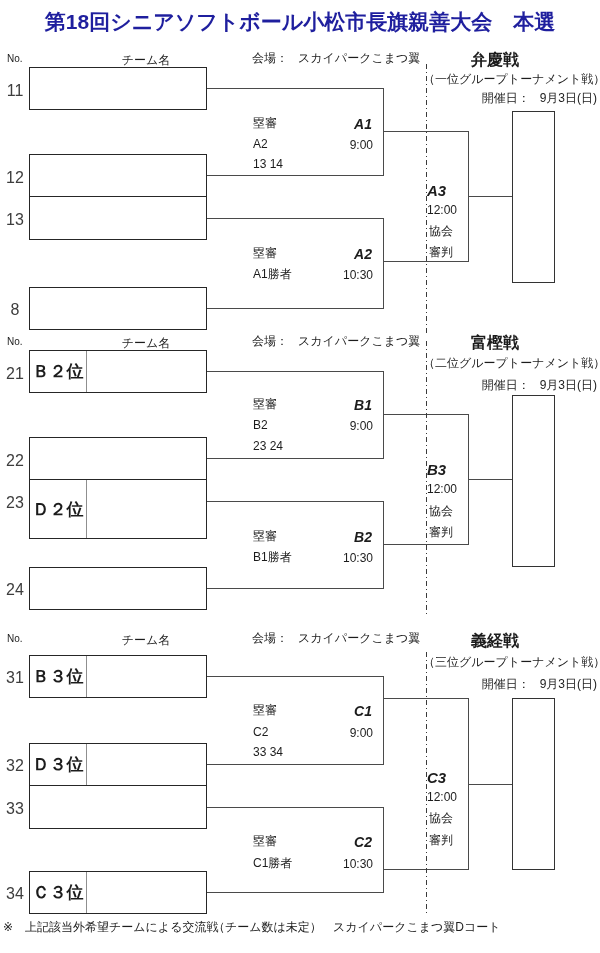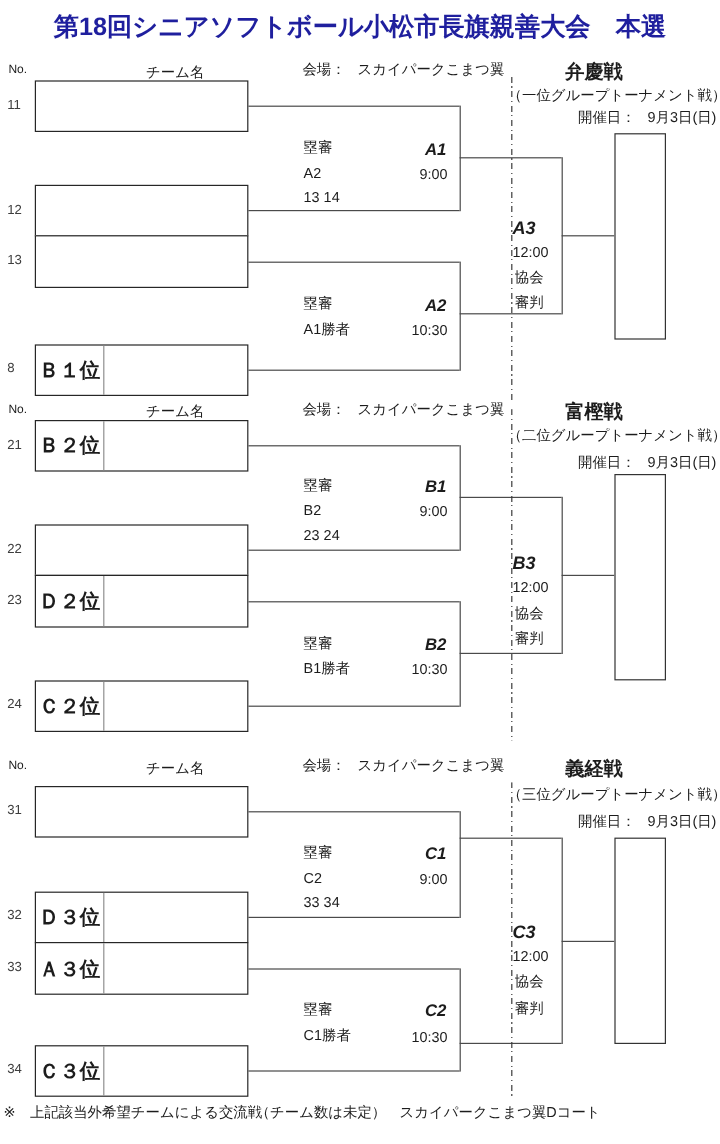--- a/index.html
+++ b/index.html
@@ -17,21 +17,21 @@
   .vl{position:absolute;width:1px;background:#4a4a4a}
   .dd{position:absolute;width:1px;background:repeating-linear-gradient(to bottom,
       #3a3a3a 0,#3a3a3a 5px,transparent 5px,transparent 8px,
       #3a3a3a 8px,#3a3a3a 9px,transparent 9px,transparent 12px)}
   .tb{position:absolute;left:29px;width:178px;height:43px;border:1.5px solid #262626;
       background:#fff;display:flex;box-sizing:border-box}
   .tl{width:56px;border-right:1px solid #8f8f8f;display:flex;align-items:center;
       justify-content:center;font-size:17px;font-weight:bold;white-space:nowrap}
   .tn{flex:1}
   .cb{position:absolute;left:512px;width:43px;border:1px solid #333;box-sizing:border-box;background:#fff}
-  .num{position:absolute;left:6px;width:18px;font-size:11px;color:#3d3d3d}
+  .num{position:absolute;left:6px;width:18px;text-align:center;font-size:16px;color:#3d3d3d}
   .code{position:absolute;left:328px;width:44px;text-align:right;font-size:14px;
         font-weight:bold;font-style:italic;white-space:nowrap}
   .tm{position:absolute;left:328px;width:45px;text-align:right;font-size:12px;white-space:nowrap}
   .fcode{position:absolute;left:427px;font-size:15px;font-weight:bold;font-style:italic;white-space:nowrap}
   .gap{margin-left:10px}
 </style>
 </head>
 <body>
 
 <div class="st">
@@ -52,21 +52,20 @@
     <span class="num" style="top:169px">12</span>
     <div class="tb" style="top:154px">
       <div class="tn"></div>
     </div>
     <span class="num" style="top:211px">13</span>
     <div class="tb" style="top:196px;height:44px">
       <div class="tn"></div>
     </div>
     <span class="num" style="top:301px">8</span>
     <div class="tb" style="top:287px">
-      <div class="tl">Ｂ１位</div>
       <div class="tn"></div>
     </div>
 
     <div class="hl" style="left:207px;top:88px;width:176px"></div>
     <div class="hl" style="left:207px;top:175px;width:176px"></div>
     <div class="hl" style="left:207px;top:218px;width:176px"></div>
     <div class="hl" style="left:207px;top:308px;width:176px"></div>
     <div class="vl" style="left:383px;top:88px;height:88px"></div>
     <div class="vl" style="left:383px;top:218px;height:91px"></div>
     <div class="hl" style="left:383px;top:131px;width:85px"></div>
@@ -102,27 +101,26 @@
     <span class="num" style="top:365px">21</span>
     <div class="tb" style="top:350px">
       <div class="tl">Ｂ２位</div>
       <div class="tn"></div>
     </div>
     <span class="num" style="top:452px">22</span>
     <div class="tb" style="top:437px">
       <div class="tn"></div>
     </div>
     <span class="num" style="top:494px">23</span>
-    <div class="tb" style="top:479px;height:44px">
+    <div class="tb" style="top:479px;height:60px">
       <div class="tl">Ｄ２位</div>
       <div class="tn"></div>
     </div>
     <span class="num" style="top:581px">24</span>
     <div class="tb" style="top:567px">
-      <div class="tl">Ｃ２位</div>
       <div class="tn"></div>
     </div>
 
     <div class="hl" style="left:207px;top:371px;width:176px"></div>
     <div class="hl" style="left:207px;top:458px;width:176px"></div>
     <div class="hl" style="left:207px;top:501px;width:176px"></div>
     <div class="hl" style="left:207px;top:588px;width:176px"></div>
     <div class="vl" style="left:383px;top:371px;height:88px"></div>
     <div class="vl" style="left:383px;top:501px;height:88px"></div>
     <div class="hl" style="left:383px;top:414px;width:85px"></div>
@@ -150,30 +148,30 @@
   <section>
     <span class="no" style="top:633px">No.</span>
     <span class="th" style="top:632px">チーム名</span>
     <span class="t" style="left:252px;top:632px"><span>会場：</span><span class="gap">スカイパークこまつ翼</span></span>
     <span class="rn" style="top:631px">義経戦</span>
     <span class="sub" style="top:654px">（三位グループトーナメント戦）</span>
     <span class="dtx" style="top:676px"><span>開催日：</span><span class="gap">9月3日(日)</span></span>
 
     <span class="num" style="top:669px">31</span>
     <div class="tb" style="top:655px">
+      <div class="tl">Ｂ３位</div>
       <div class="tn"></div>
     </div>
     <span class="num" style="top:757px">32</span>
     <div class="tb" style="top:743px">
       <div class="tl">Ｄ３位</div>
       <div class="tn"></div>
     </div>
     <span class="num" style="top:800px">33</span>
     <div class="tb" style="top:785px;height:44px">
-      <div class="tl">Ａ３位</div>
       <div class="tn"></div>
     </div>
     <span class="num" style="top:885px">34</span>
     <div class="tb" style="top:871px">
       <div class="tl">Ｃ３位</div>
       <div class="tn"></div>
     </div>
 
     <div class="hl" style="left:207px;top:676px;width:176px"></div>
     <div class="hl" style="left:207px;top:764px;width:176px"></div>

